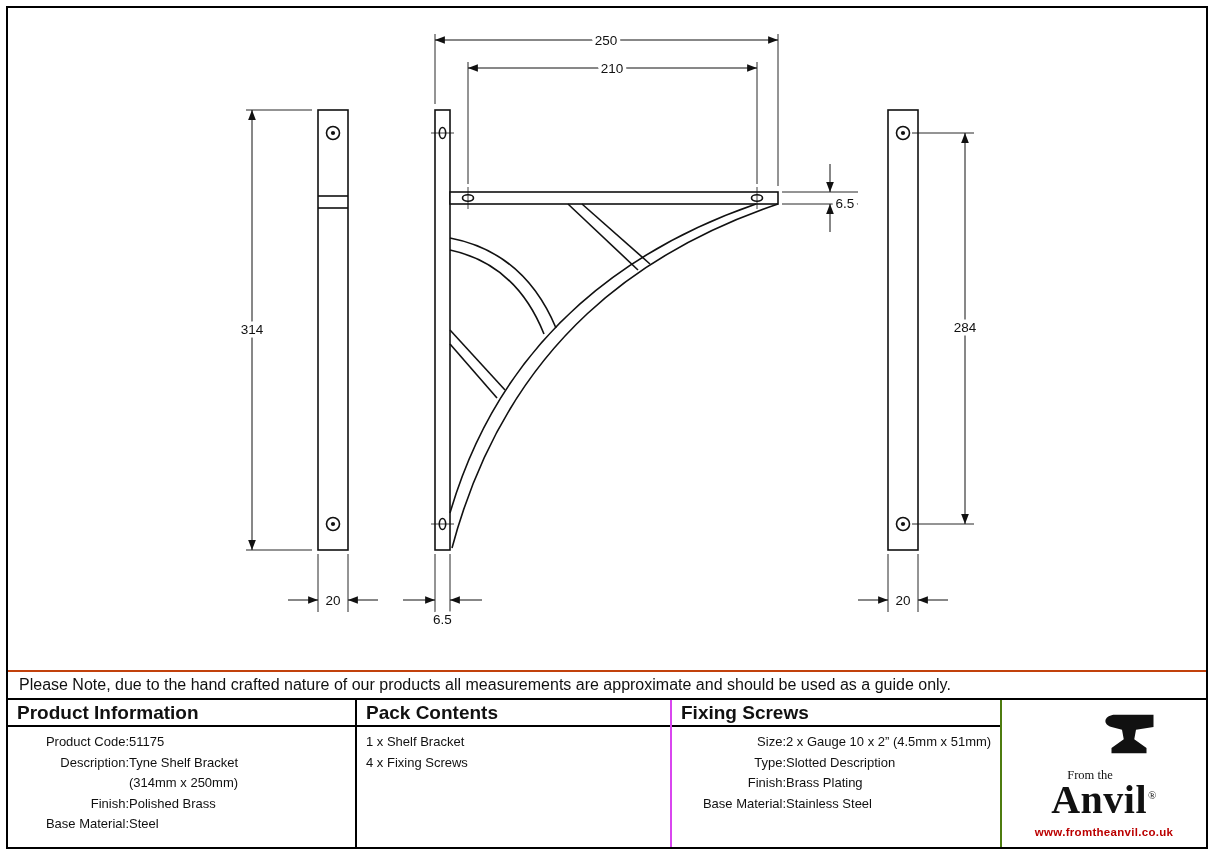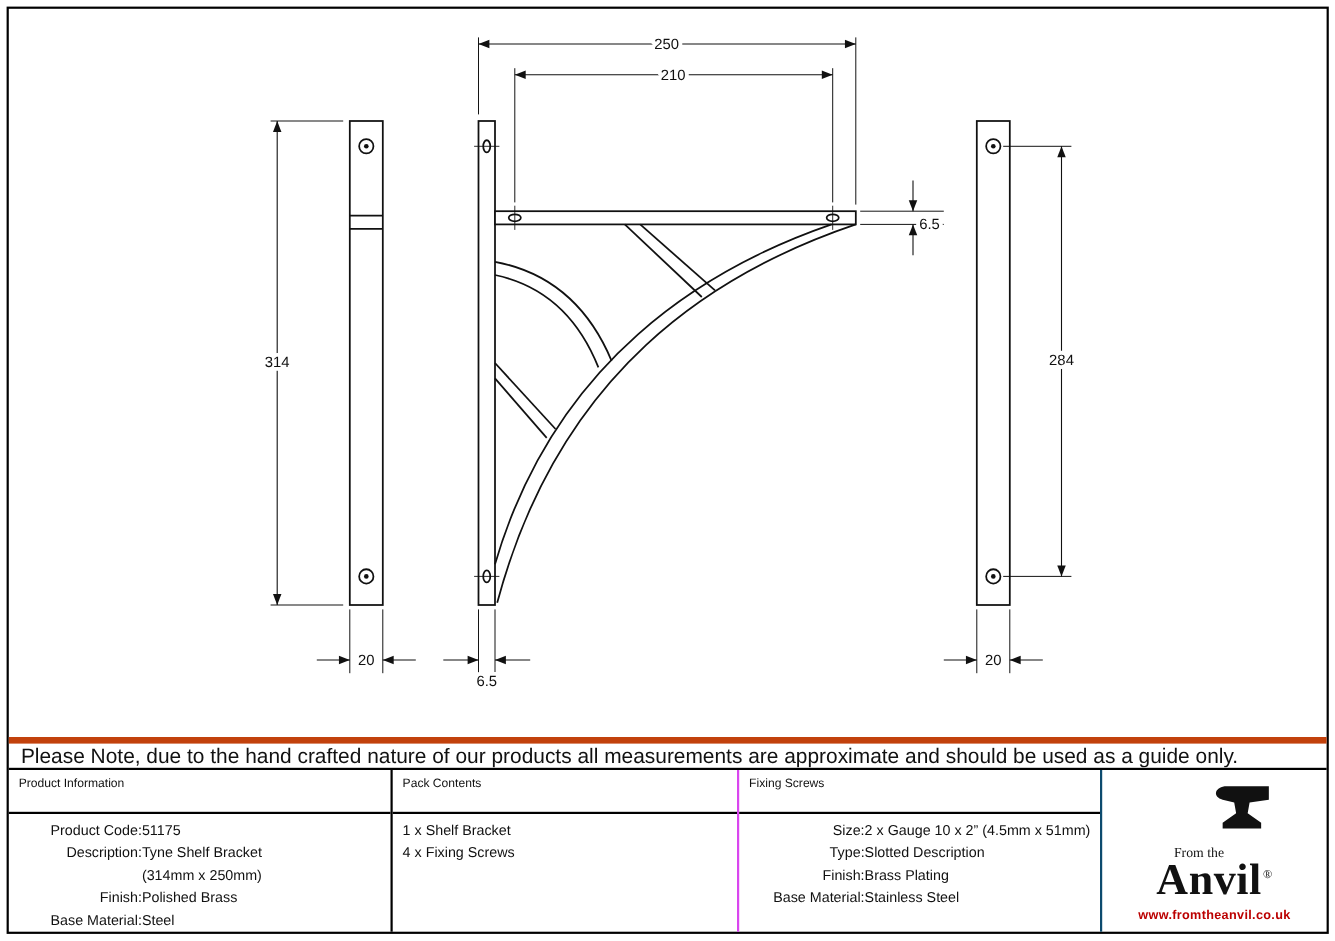--- a/index.html
+++ b/index.html
@@ -5,33 +5,33 @@
   * { margin:0; padding:0; box-sizing:border-box; }
   html,body { background:#ffffff; }
   body { font-family:"Liberation Sans", sans-serif; color:#111; }
   .page { width:1214px; height:855px; padding:6px; background:#fff; }
   .frame { width:100%; height:100%; border:2px solid #000; display:flex; flex-direction:column; background:#fff; }
 
   .drawing-area { flex:1 1 auto; overflow:hidden; }
 
   .note-bar {
     flex:0 0 30px;
-    border-top:6px solid #c2410c; border-bottom:2px solid #000;
-    font-size:19px; line-height:25px; padding:0 11px;
+    border-top:2px solid #c2410c; border-bottom:2px solid #000;
+    font-size:16px; line-height:25px; padding:0 11px;
     white-space:nowrap; overflow:hidden;
   }
 
   .spec-table { flex:0 0 147px; display:flex; }
   .spec-col { height:100%; }
   .col-product { flex:0 0 349px; border-right:2px solid #000; }
   .col-pack    { flex:0 0 315px; border-right:2px solid #d946ef; }
-  .col-screws  { flex:0 0 328px; border-right:2px solid #0c4a6e; }
+  .col-screws  { flex:0 0 328px; border-right:2px solid #4d7c0f; }
   .col-brand   { flex:1 1 auto; display:flex; flex-direction:column; align-items:center; justify-content:center; }
 
-  .cell-header { height:40px; border-bottom:2px solid #000; font-weight:normal; font-size:11px; line-height:25px; padding:0 9px; }
+  .cell-header { height:27px; border-bottom:2px solid #000; font-weight:bold; font-size:19px; line-height:25px; padding:0 9px; }
   .cell-body { padding:5px 9px 0; font-size:13px; }
   .kv { display:flex; line-height:20.5px; }
   .kv .k { flex:0 0 112px;text-align:right; }
   .col-screws .kv .k { flex:0 0 105px; }
   .kv .v { flex:1 1 auto; white-space:nowrap; }
   .plain-line { line-height:20.5px; }
 
   .brand-row { display:flex; align-items:flex-end; gap:9px;flex-direction:column; }
   .brand-text .tagline { font-family:"Liberation Serif", serif; font-size:12.5px; margin-left:16px; margin-bottom:-2px; }
   .brand-text .name { font-family:"Liberation Serif", serif; font-size:40px; font-weight:bold; line-height:0.95; letter-spacing:0.5px; }

